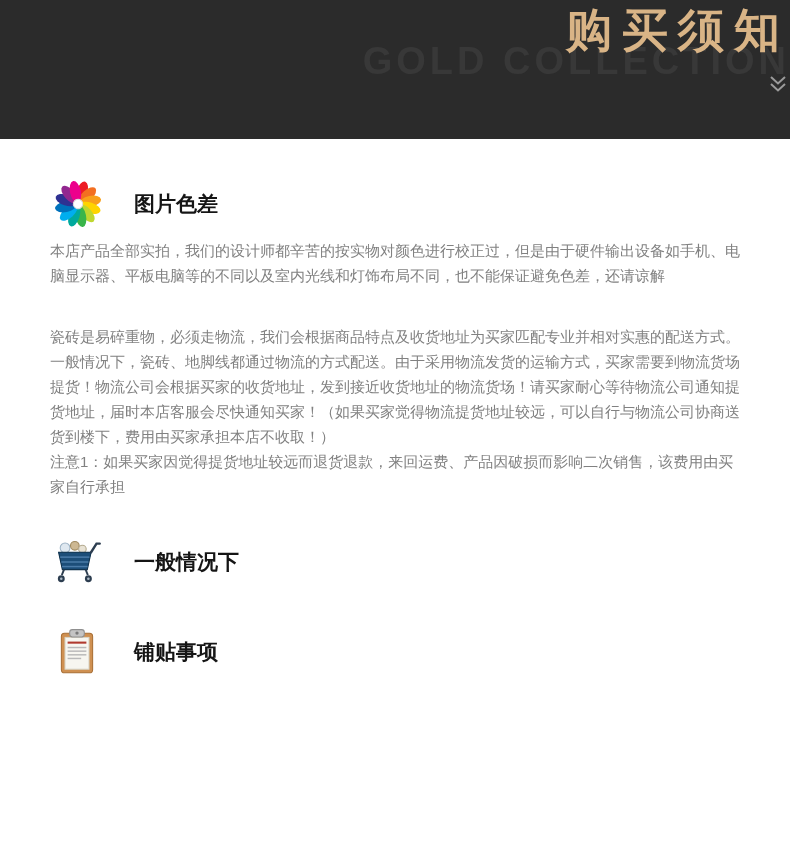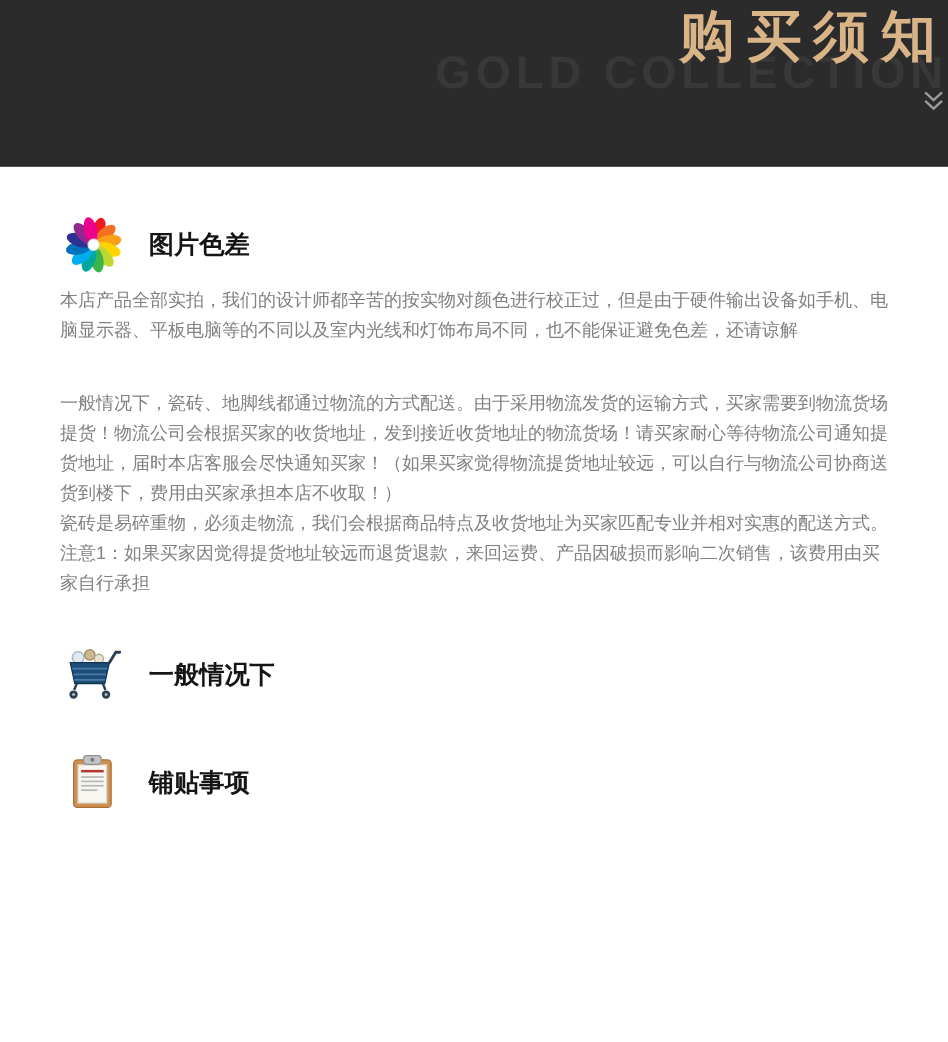--- a/index.html
+++ b/index.html
@@ -48,21 +48,21 @@
     line-height: 0;
   }
 
   
   .content { padding: 38px 44px 30px 50px; }
   .section { margin-bottom: 36px; }
   .section:last-child { margin-bottom: 0; }
   .sec-head {
     display: flex;
     align-items: center;
-    gap: 20px;
+    gap: 30px;
     margin-bottom: 7px;
   }
   .sec-icon {
     width: 54px; height: 54px;
     display: flex;
     align-items: center;
     justify-content: center;
     flex: 0 0 auto;
   }
   .sec-title {
@@ -117,22 +117,22 @@
       </span>
       <h2 class="sec-title">图片色差</h2>
     </div>
     <div class="sec-body">
       <p>本店产品全部实拍，我们的设计师都辛苦的按实物对颜色进行校正过，但是由于硬件输出设备如手机、电脑显示器、平板电脑等的不同以及室内光线和灯饰布局不同，也不能保证避免色差，还请谅解</p>
     </div>
   </section>
 
   <section class="section">
     <div class="sec-body">
+      <p>瓷砖是易碎重物，必须走物流，我们会根据商品特点及收货地址为买家匹配专业并相对实惠的配送方式。</p>
       <p>一般情况下，瓷砖、地脚线都通过物流的方式配送。由于采用物流发货的运输方式，买家需要到物流货场提货！物流公司会根据买家的收货地址，发到接近收货地址的物流货场！请买家耐心等待物流公司通知提货地址，届时本店客服会尽快通知买家！（如果买家觉得物流提货地址较远，可以自行与物流公司协商送货到楼下，费用由买家承担本店不收取！）</p>
-      <p>瓷砖是易碎重物，必须走物流，我们会根据商品特点及收货地址为买家匹配专业并相对实惠的配送方式。</p>
       <p>注意1：如果买家因觉得提货地址较远而退货退款，来回运费、产品因破损而影响二次销售，该费用由买家自行承担</p>
     </div>
   </section>
 
   <section class="section">
     <div class="sec-head">
       <span class="sec-icon">
         <svg width="52" height="52" viewBox="0 0 48 48">
           <circle cx="13" cy="11" r="4.5" fill="#dfe8f0" stroke="#9fb4c6"></circle>
           <circle cx="22" cy="9" r="4" fill="#cdb892" stroke="#a08a5f"></circle>

